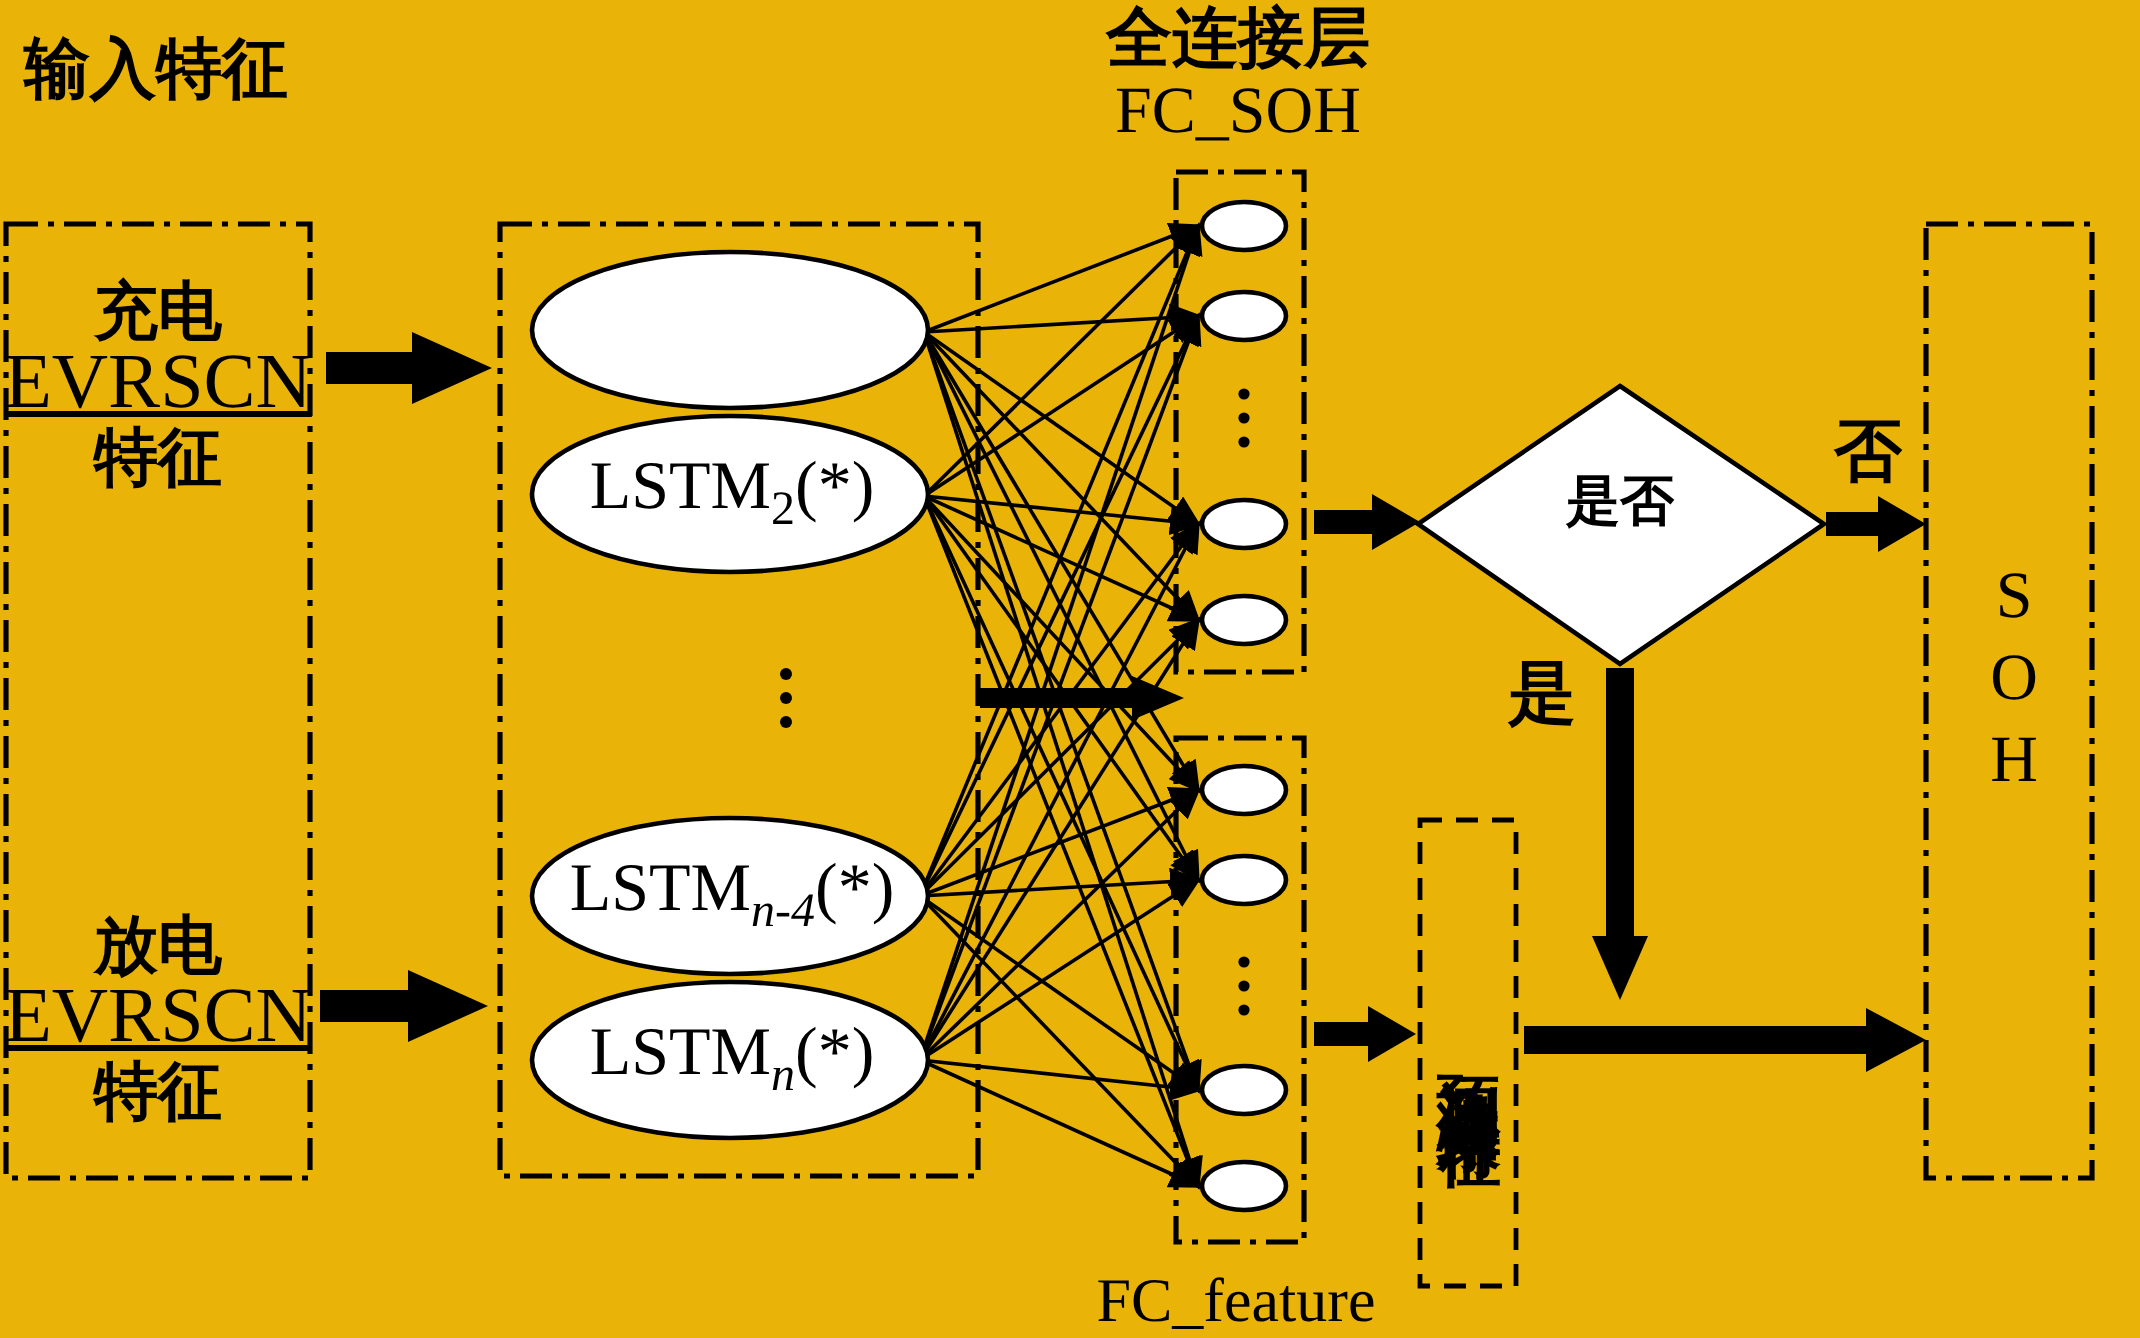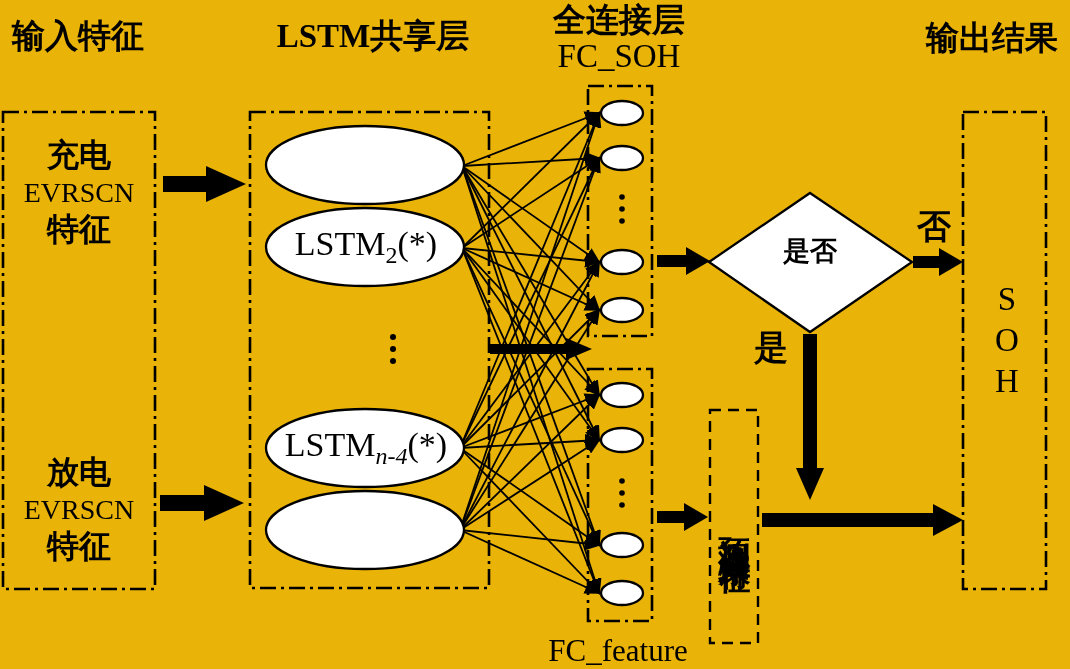--- a/index.html
+++ b/index.html
@@ -11,21 +11,21 @@
   .shape{fill:#ffffff;stroke:#000;stroke-width:2.3px;}
   .boxline{fill:none;stroke:#000;stroke-width:2.6px;stroke-dasharray:16 5 3 5;}
   .dashbox{fill:none;stroke:#000;stroke-width:2.4px;stroke-dasharray:11 7;}
   .cline{stroke:#000;stroke-width:1.8px;fill:none;}
   .thick{fill:#000;stroke:none;}
   .dot{fill:#000;stroke:none;}
   .txt{position:absolute;transform:translate(-50%,-50%);text-align:center;white-space:nowrap;line-height:1.12;}
   .cn{font-weight:bold;}
   .hdr{font-size:33px;}
   .boxlbl{font-size:32px;line-height:36px;}
-  .boxlbl .latin{font-weight:normal;font-size:28px;}
+  .boxlbl .latin{font-weight:normal;font-size:39px;text-decoration:underline;}
   .nodelbl{font-size:34px;font-weight:normal;}
   .sub{font-size:24px;vertical-align:-8px;}
   .sub-i{font-style:italic;}
   .fc-hdr{font-size:33px;line-height:36px;}
   .fc-hdr .latin{font-weight:normal;}
   .dmd{font-size:27px;font-weight:bold;line-height:37px;}
   .branch{font-size:34px;font-weight:bold;}
   .vert{writing-mode:vertical-rl;text-orientation:upright;font-size:32px;font-weight:bold;letter-spacing:5px;line-height:48px;}
   .sohtxt{font-size:33px;line-height:41px;font-weight:normal;}
   .fcfeat{font-size:31px;font-weight:normal;}
@@ -120,40 +120,39 @@
       <polygon class="thick" points="490,344 566,344 566,338 592,349 566,360 566,354 490,354"></polygon>
       <polygon class="thick" points="657,255 686,255 686,247 710,261 686,275 686,267 657,267"></polygon>
       <polygon class="thick" points="913,256 939,256 939,248 963,262 939,276 939,268 913,268"></polygon>
       <polygon class="thick" points="803,334 803,468 796,468 810,500 824,468 817,468 817,334"></polygon>
       <polygon class="thick" points="657,511 684,511 684,503 708,517 684,531 684,523 657,523"></polygon>
       <polygon class="thick" points="762,513 933,513 933,504 963,520 933,536 933,527 762,527"></polygon>
     </g>
   </svg>
 
   <div class="txt hdr cn" style="left:78px;top:36px;">输入特征</div>
-  <div class="txt hdr cn" style="left:373px;top:36px;">LSTM共享层</div>
   <div class="txt fc-hdr" style="left:619px;top:38px;">
     <span class="cn">全连接层</span><br>
     <span class="latin">FC_SOH</span>
   </div>
-  <div class="txt hdr cn" style="left:992px;top:38px;">输出结果</div>
 
   <div class="txt boxlbl cn" style="left:79px;top:192px;">
     <span>充电</span><br>
     <span class="latin">EVRSCN</span><br>
     <span>特征</span>
   </div>
   <div class="txt boxlbl cn" style="left:79px;top:509px;">
     <span>放电</span><br>
     <span class="latin">EVRSCN</span><br>
     <span>特征</span>
   </div>
 
   <div class="txt nodelbl" style="left:366px;top:247px;"><span>LSTM</span><span class="sub">2</span><span>(*)</span></div>
   <div class="txt nodelbl" style="left:366px;top:448px;"><span>LSTM</span><span class="sub sub-i">n-4</span><span>(*)</span></div>
+  <div class="txt nodelbl" style="left:366px;top:530px;"><span>LSTM</span><span class="sub sub-i">n</span><span>(*)</span></div>
 
   <div class="txt dmd" style="left:810px;top:251px;">
     <span>是否</span><br>
   </div>
   <div class="txt branch" style="left:771px;top:348px;">是</div>
   <div class="txt branch" style="left:934px;top:227px;">否</div>
 
   <div class="txt vert" style="left:735px;top:527px;">预测健康特征</div>
 
   <div class="txt fcfeat" style="left:618px;top:651px;">FC_feature</div>

